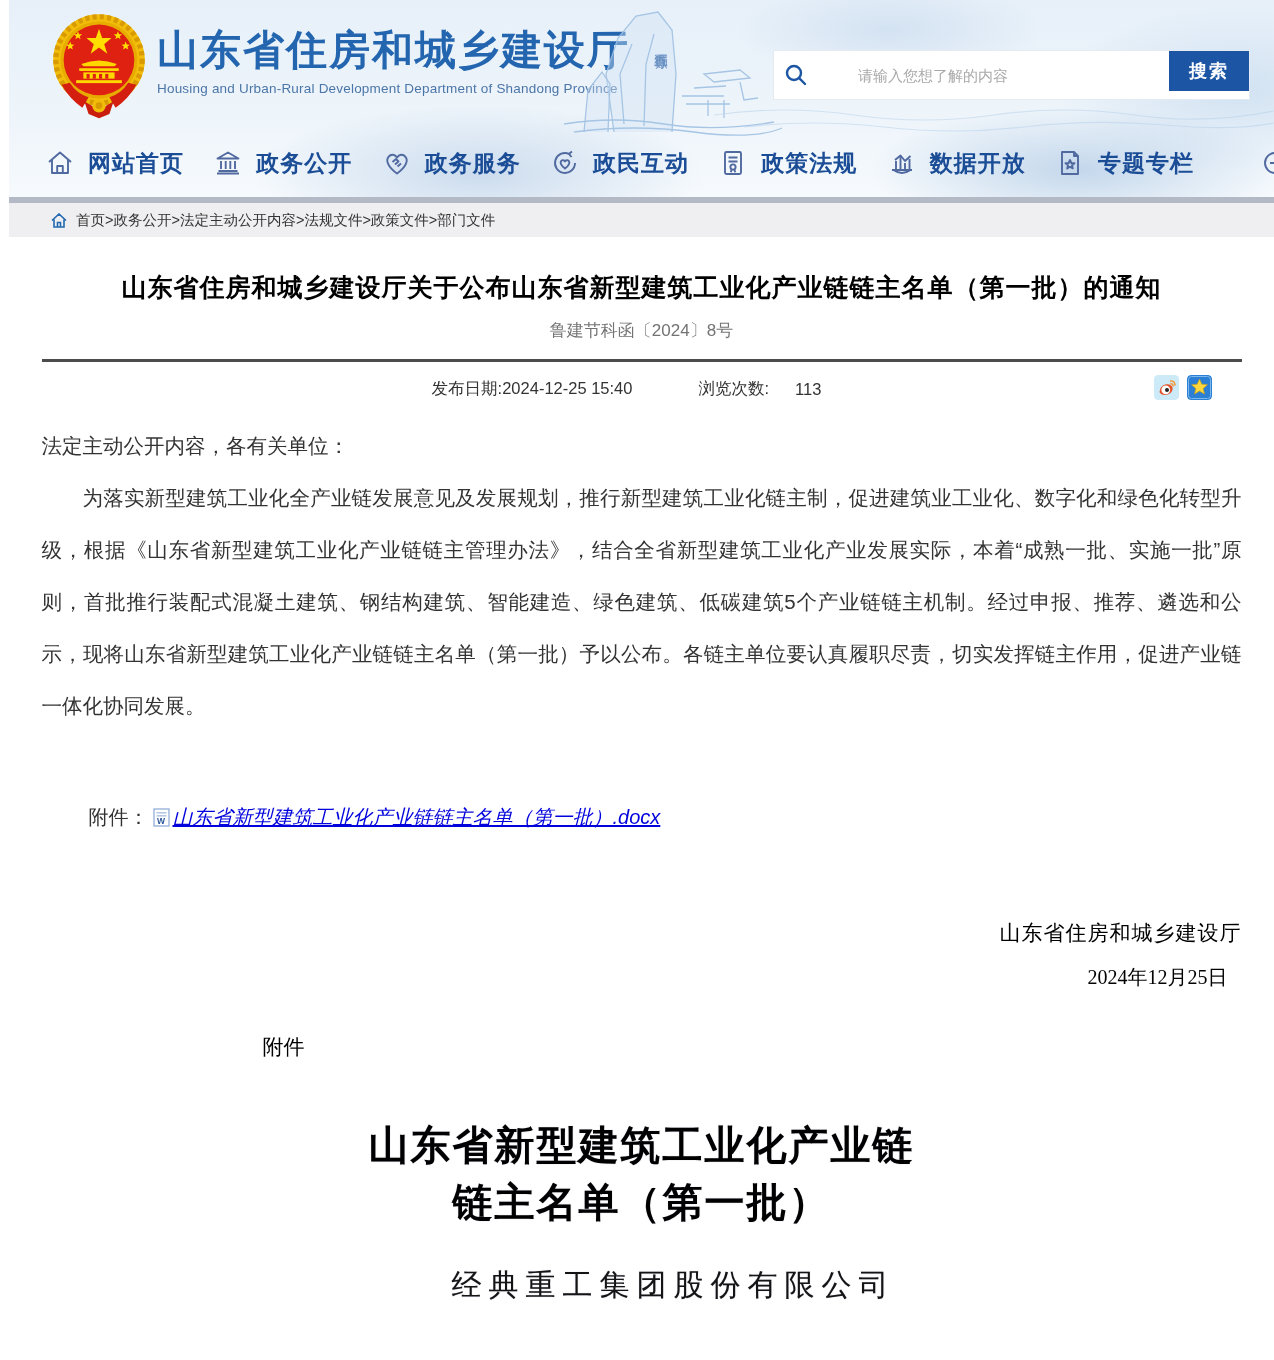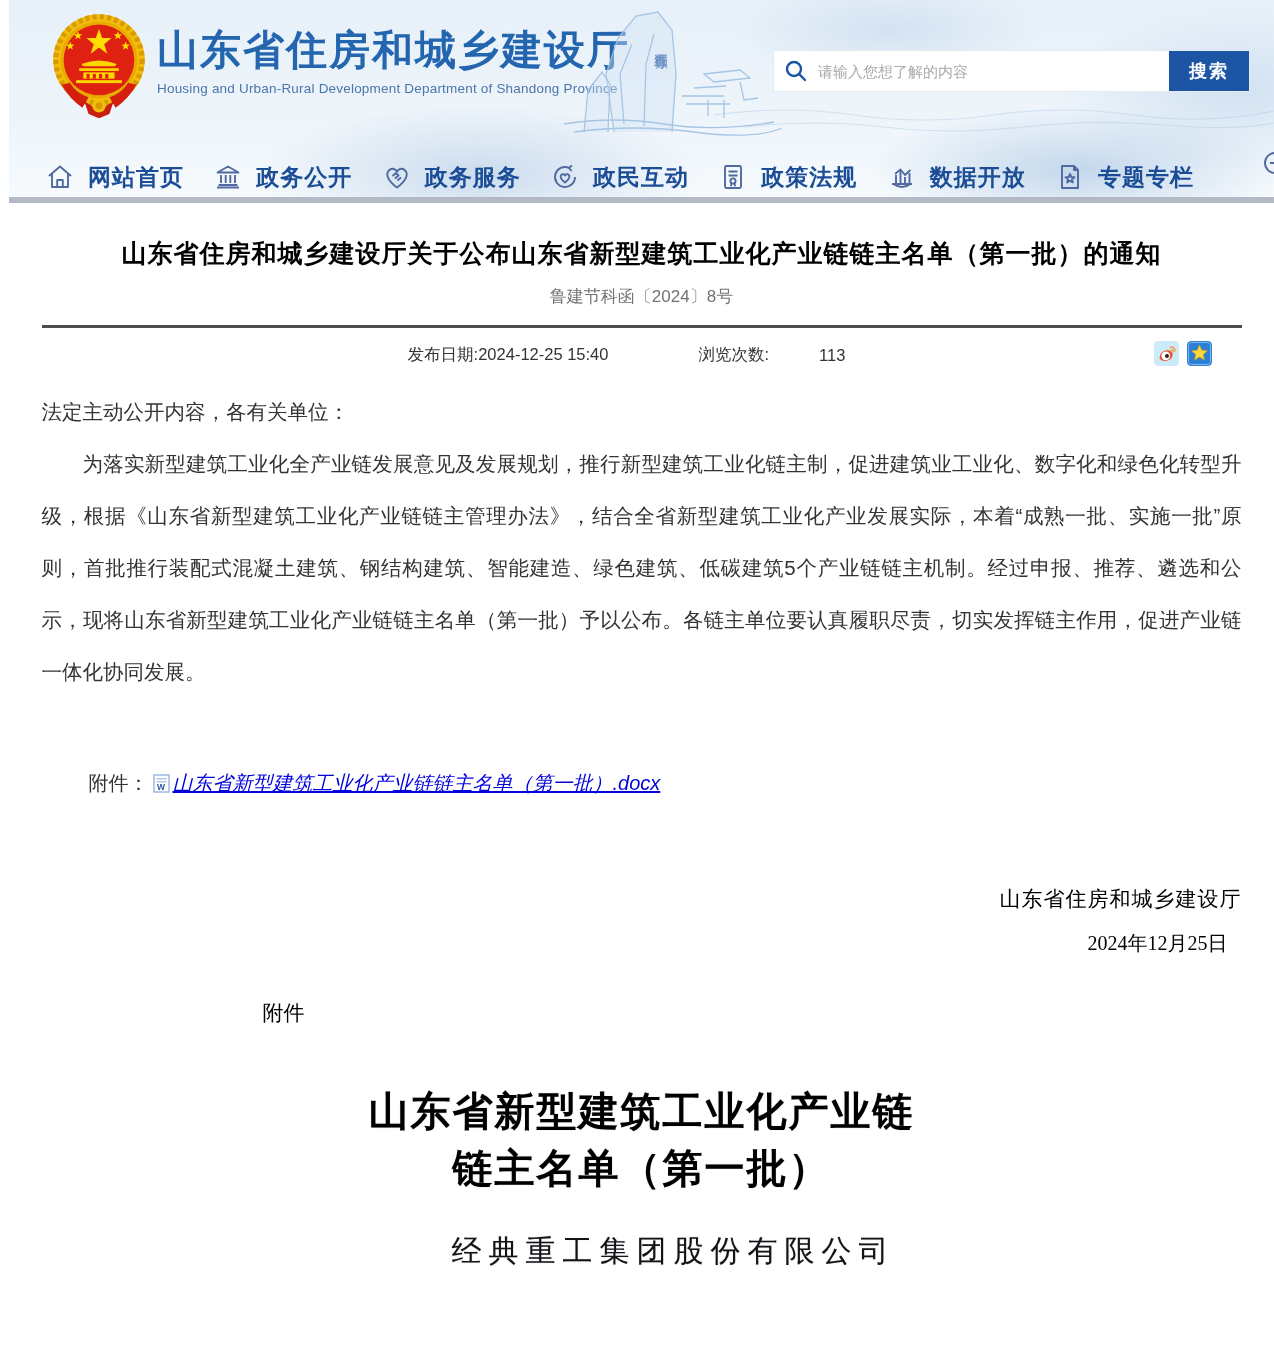--- a/index.html
+++ b/index.html
@@ -17,44 +17,44 @@
       radial-gradient(ellipse 260px 120px at 1230px 90px, rgba(170,200,230,.4), transparent 70%),
       linear-gradient(180deg,#e7f0f9 0%,#edf4fa 55%,#f6fafd 100%);
   }
   .emblem{ position:absolute; left:38px; top:10px; width:104px; height:112px; }
   .site-title-block{ position:absolute; left:148px; top:28px; }
   .site-title{ font-size:41px; font-weight:700; color:#2365af; letter-spacing:2px; line-height:1.1; }
   .site-title-en{ font-size:13.5px; color:#4b76a9; margin-top:8px; letter-spacing:.2px; }
   .mountain-art{ position:absolute; left:545px; top:4px; width:230px; height:132px; opacity:.9; }
   .right-waves{ position:absolute; right:0; top:95px; width:560px; height:45px; opacity:.55; }
 
-  .search-bar{ position:absolute; left:765px; top:51px; width:475px; height:40px; display:flex; background:#fff; box-shadow:0 0 0 1px #e3eaf2; }
+  .search-bar{ position:absolute; left:765px; top:51px; width:475px; height:48px; display:flex; background:#fff; box-shadow:0 0 0 1px #e3eaf2;gap:40px; }
   .search-icon{ width:44px; display:flex; align-items:center; justify-content:center; }
   .search-input{ flex:1; border:none; outline:none; font-size:15px; color:#333; background:transparent; font-family:inherit; }
   .search-input::placeholder{ color:#a9a9a9; }
   .search-btn{ width:80px; height:40px; border:none; background:#1b55a4; color:#fff; font-size:18px; font-weight:700; letter-spacing:2px; cursor:pointer; font-family:inherit; }
 
   
-  .main-nav{ position:absolute; left:0; right:0; top:149px; height:56px; display:flex; align-items:center; justify-content:space-between; padding:0 80px 0 36px; }
+  .main-nav{ position:absolute; left:0; right:0; top:135px; height:56px; display:flex; align-items:center; justify-content:space-between; padding:0 80px 0 36px; }
   .nav-item{ display:flex; align-items:center; gap:13px; cursor:pointer; white-space:nowrap; }
   .nav-item .lbl{ font-size:23px; font-weight:700; color:#1b4c96; letter-spacing:1px; }
   .nav-item svg{ width:30px; height:30px; }
   .nav-partial{ position:absolute; right:-16px; top:148px; }
   .nav-divider{ height:6px; background:#b3bac5; }
 
   
   .breadcrumb{ height:34px; background:#efeff1; display:flex; align-items:center; padding-left:42px; gap:9px; }
   .breadcrumb .path{ font-size:14.5px; color:#333; }
 
   
   .main-content{ width:1200px; margin:0 auto; }
   .article-title{ margin-top:34px; text-align:center; font-size:25px; font-weight:700; color:#000; letter-spacing:1px; }
   .doc-number{ margin-top:15px; text-align:center; font-size:17px; color:#737373; }
   .title-divider{ margin-top:17px; border:none; border-top:3px solid #4c4c4c; }
-  .meta-row{ position:relative; margin-top:13px; height:28px; display:flex; align-items:center; justify-content:center; font-size:16.5px; color:#333;gap:24px; }
+  .meta-row{ position:relative; margin-top:13px; height:28px; display:flex; align-items:center; justify-content:center; font-size:16.5px; color:#333; }
   .meta-row .date{ margin-right:66px; }
   .meta-row .views-label{ margin-right:26px; }
   .meta-row{ padding-right:30px; }
   .share-icons{ position:absolute; right:30px; top:0; display:flex; gap:8px; }
   .share-icons svg{ width:25px; height:25px; border-radius:4px; cursor:pointer; }
 
   .body-text{ margin-top:17px; font-size:20.5px; line-height:52px; color:#333; text-align:justify; }
   .body-text .indent{ text-indent:2em; }
 
   .attachment-row{ margin-top:72px; padding-left:47px; font-size:20px; display:flex; align-items:center; color:#333; }
@@ -202,20 +202,26 @@
     <div class="nav-partial">
       <svg width="30" height="30" viewBox="0 0 30 30" fill="none" stroke="#50699f" stroke-width="1.9">
           <circle cx="15" cy="15" r="10"></circle>
           <path d="M10 15 H20 M15 10 V20"></path>
         </svg>
     </div>
   </div>
 
   <div class="nav-divider"></div>
 
+  <div class="breadcrumb">
+    <svg width="16" height="15" viewBox="0 0 16 15">
+        <path d="M1 7.5 L8 1 L15 7.5 M3 6.5 V14 H13 V6.5 M6.5 14 V9.5 H9.5 V14" fill="none" stroke="#2268b0" stroke-width="1.6"></path>
+      </svg>
+    <span class="path">首页&gt;政务公开&gt;法定主动公开内容&gt;法规文件&gt;政策文件&gt;部门文件</span>
+  </div>
 
   <main class="main-content">
 
     <h2 class="article-title">山东省住房和城乡建设厅关于公布山东省新型建筑工业化产业链链主名单（第一批）的通知</h2>
     <div class="doc-number">鲁建节科函〔2024〕8号</div>
     <hr class="title-divider">
 
     <div class="meta-row">
       <span class="date">发布日期:2024-12-25 15:40</span>
       <span class="views-label">浏览次数:</span>

